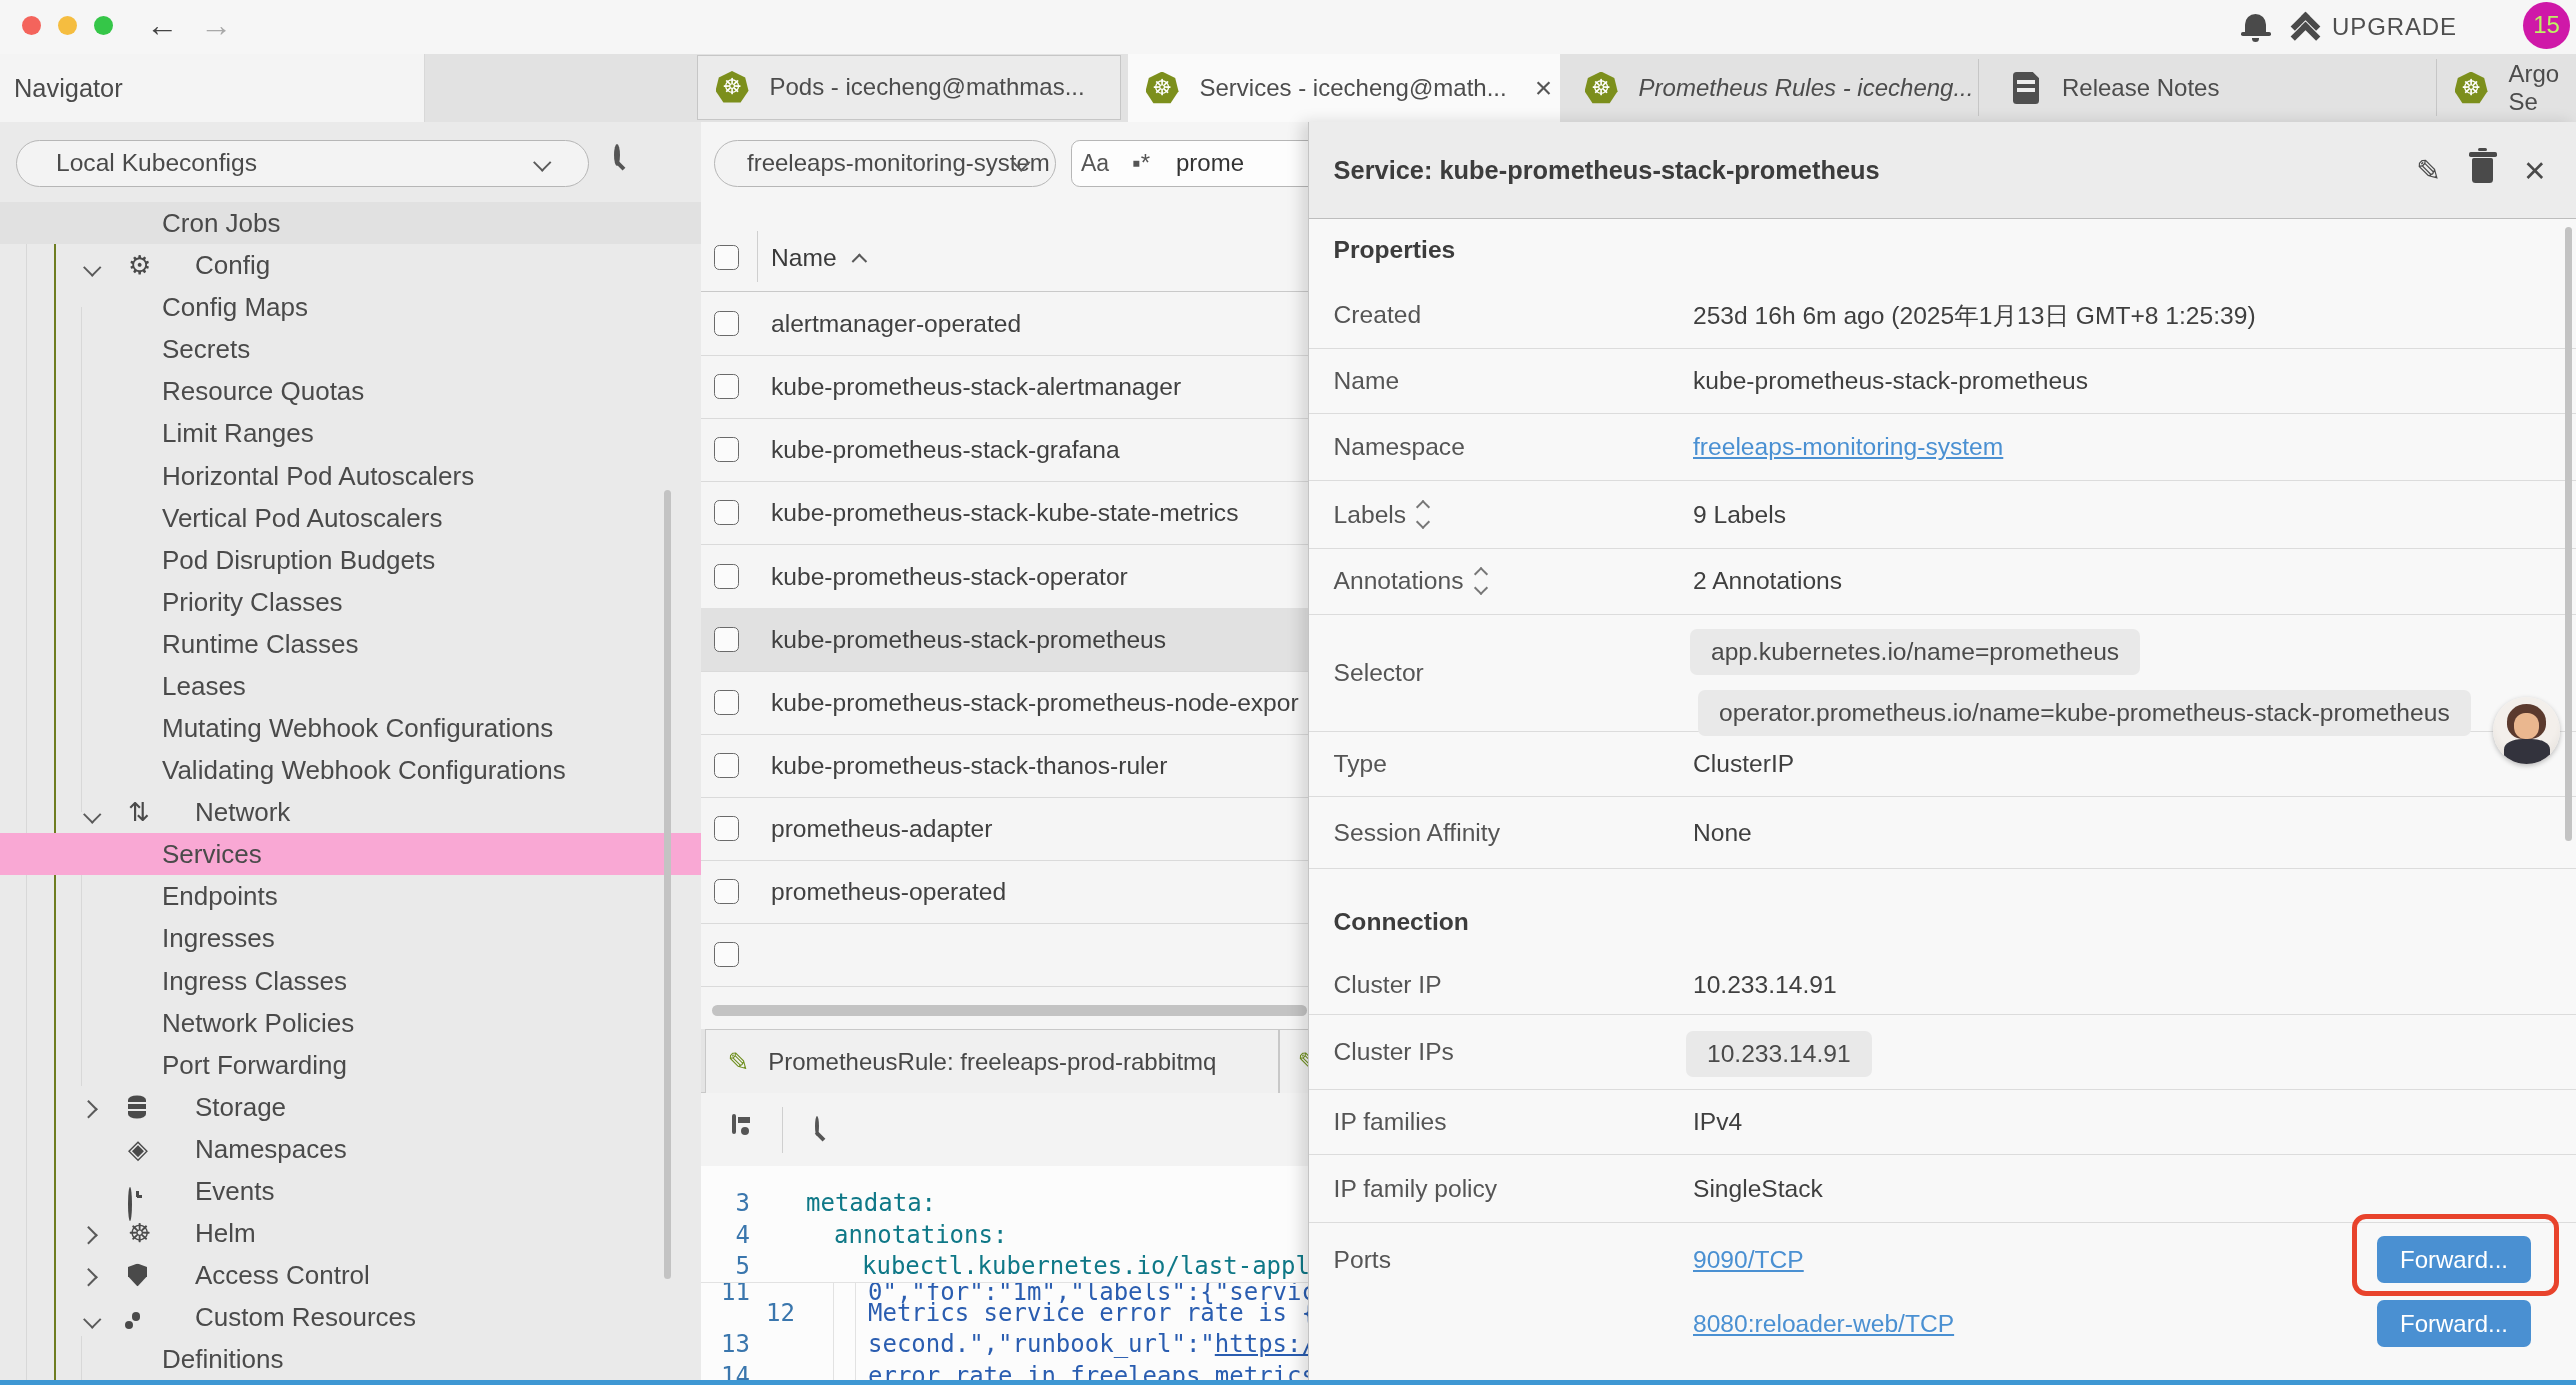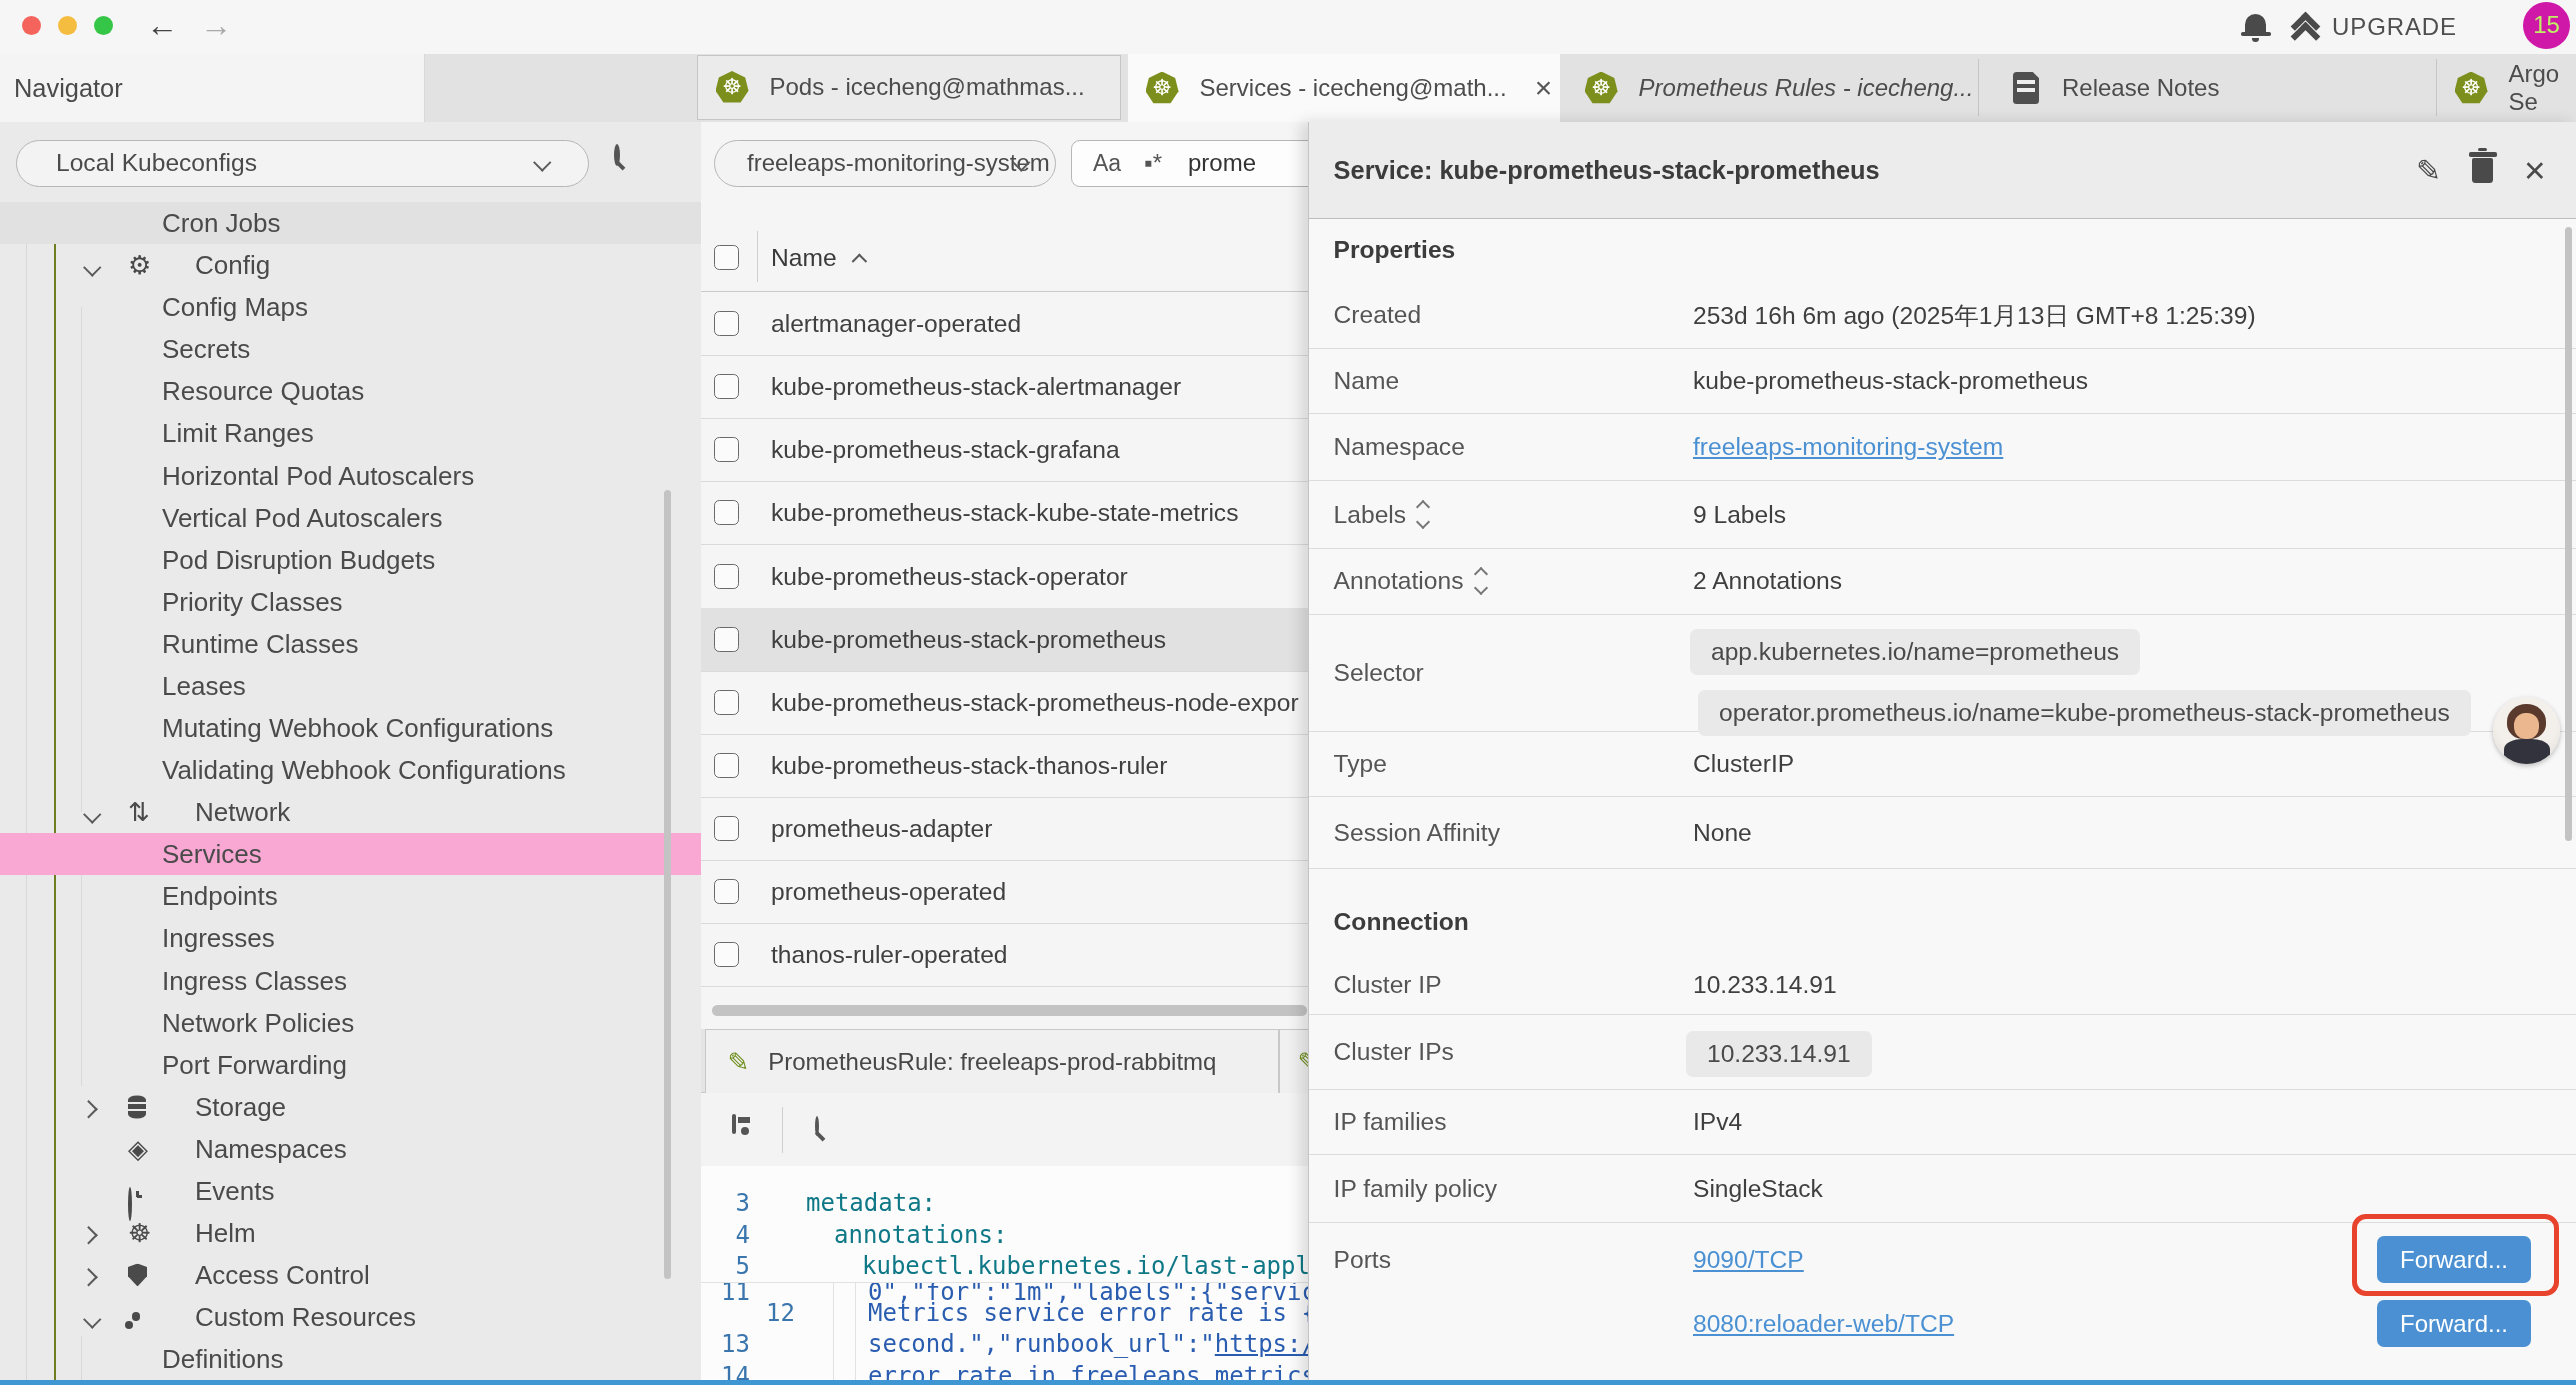--- a/index.html
+++ b/index.html
@@ -254,21 +254,21 @@
       </div>
     <span class="scrollthumb" style="left:664px;top:368px;width:7px;height:789px;"></span>
   </div>
 
   <div class="abs" id="listpanel">
     <div class="select abs" style="left:13px;top:17.5px;width:342px;height:47px;padding-left:32px;font-size:24px;">
       <span>freeleaps-monitoring-system</span>
       <span class="chev down" style="position:absolute;right:28px;top:15px;"></span>
     </div>
     <div class="select abs" style="left:370px;top:17.5px;width:263px;height:47px;border-radius:8.8px;background:#fdfdfd;">
-      <span style="margin-left:21px;color:#555;font-size:23px;">Aa</span>
+      <span style="margin-left:9px;color:#555;font-size:23px;">Aa</span>
       <span style="margin-left:23px;color:#555;font-size:24px;">▪*</span>
       <span style="margin-left:26px;color:#333;font-size:24px;">prome</span>
     </div>
 
     <div class="abs" style="left:0;top:102px;width:614px;height:67px;border-bottom:1.8px solid #c9c9c9;">
       <span class="checkbox" style="left:13px;top:21px;"></span>
       <span class="abs" style="left:56px;top:7px;width:0.9px;height:51px;background:#cfcfcf;"></span>
       <span class="abs" style="left:70px;top:0;height:67px;display:flex;align-items:center;font-size:24.6px;color:#3a3a3a;">Name</span>
       <span class="chev up" style="position:absolute;left:153px;top:32px;width:8.8px;height:8.8px;"></span>
     </div>
@@ -308,21 +308,20 @@
         <div class="lrow" style="top: 505px;">
           <span class="checkbox" style="left:13px;top:19px;"></span>
           <span class="txt">prometheus-adapter</span>
         </div>
         <div class="lrow" style="top: 568px;">
           <span class="checkbox" style="left:13px;top:19px;"></span>
           <span class="txt">prometheus-operated</span>
         </div>
         <div class="lrow" style="top: 631px;">
           <span class="checkbox" style="left:13px;top:19px;"></span>
-          <span class="txt">thanos-ruler-operated</span>
         </div>
       </div>
     <span class="scrollthumb" style="left:11.4px;top:883px;width:595px;height:10.5px;"></span>
 
     <div class="abs" style="left:0;top:907px;width:614px;height:64px;background:#e4e4e4;border-bottom:0.9px solid #c8c8c8;box-sizing:border-box;">
       <div class="edtab" style="left:4.4px;top:0;width:572px;height:64px;position:absolute;">
         <span class="pencil" style="margin-left:21px;">✎</span>
         <span style="margin-left:19px;font-size:24px;color:#474747;white-space:nowrap;">PrometheusRule: freeleaps-prod-rabbitmq</span>
       </div>
       <div class="edtab" style="left:578px;top:0;width:36px;height:64px;position:absolute;">

